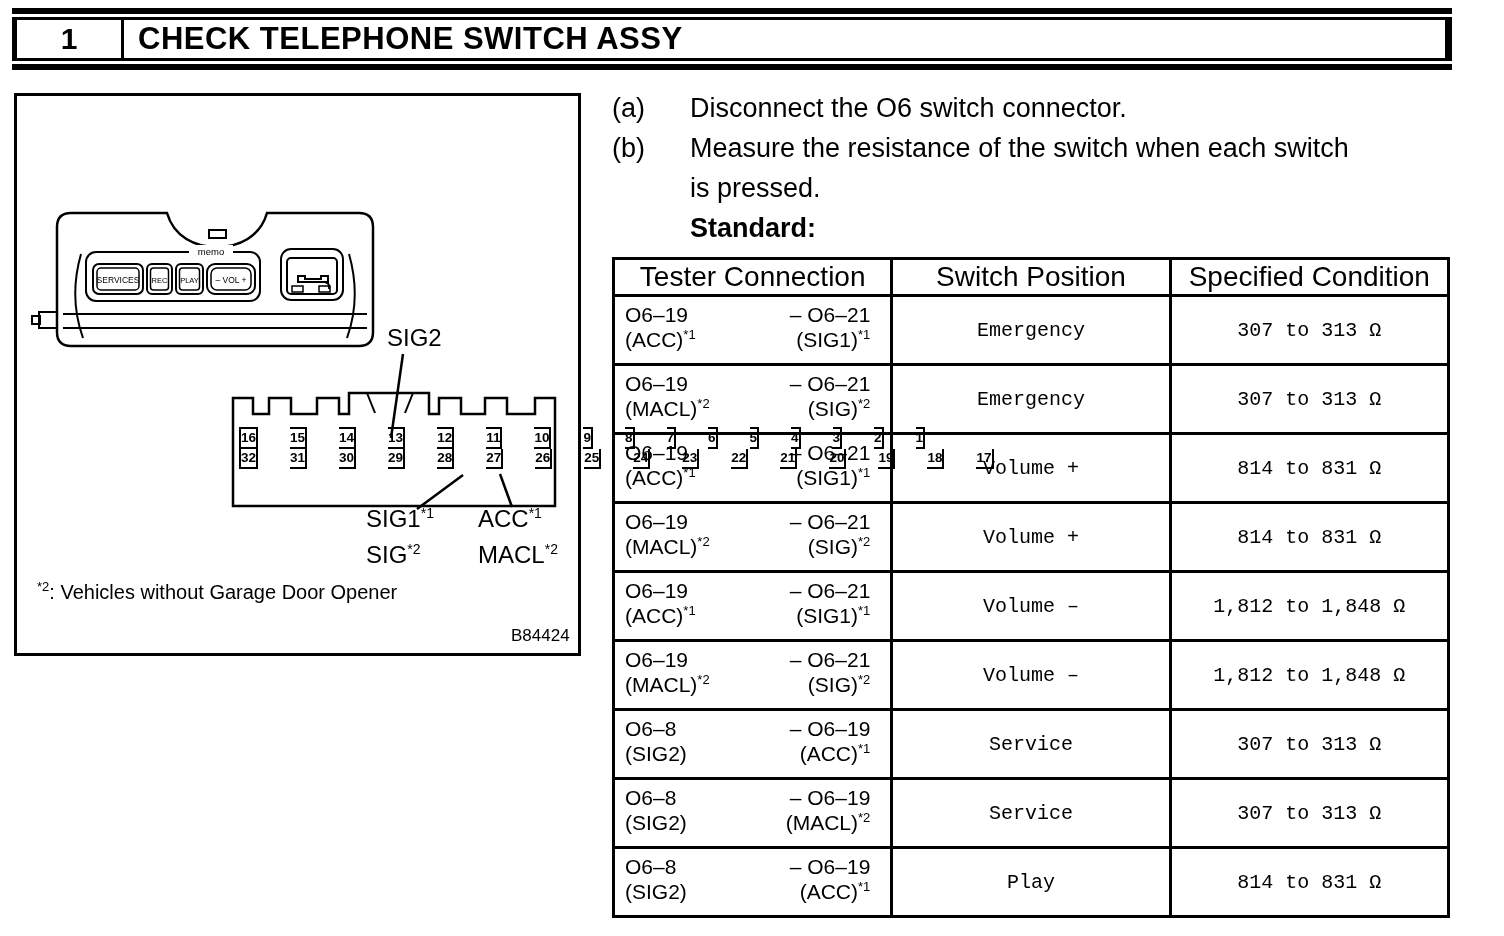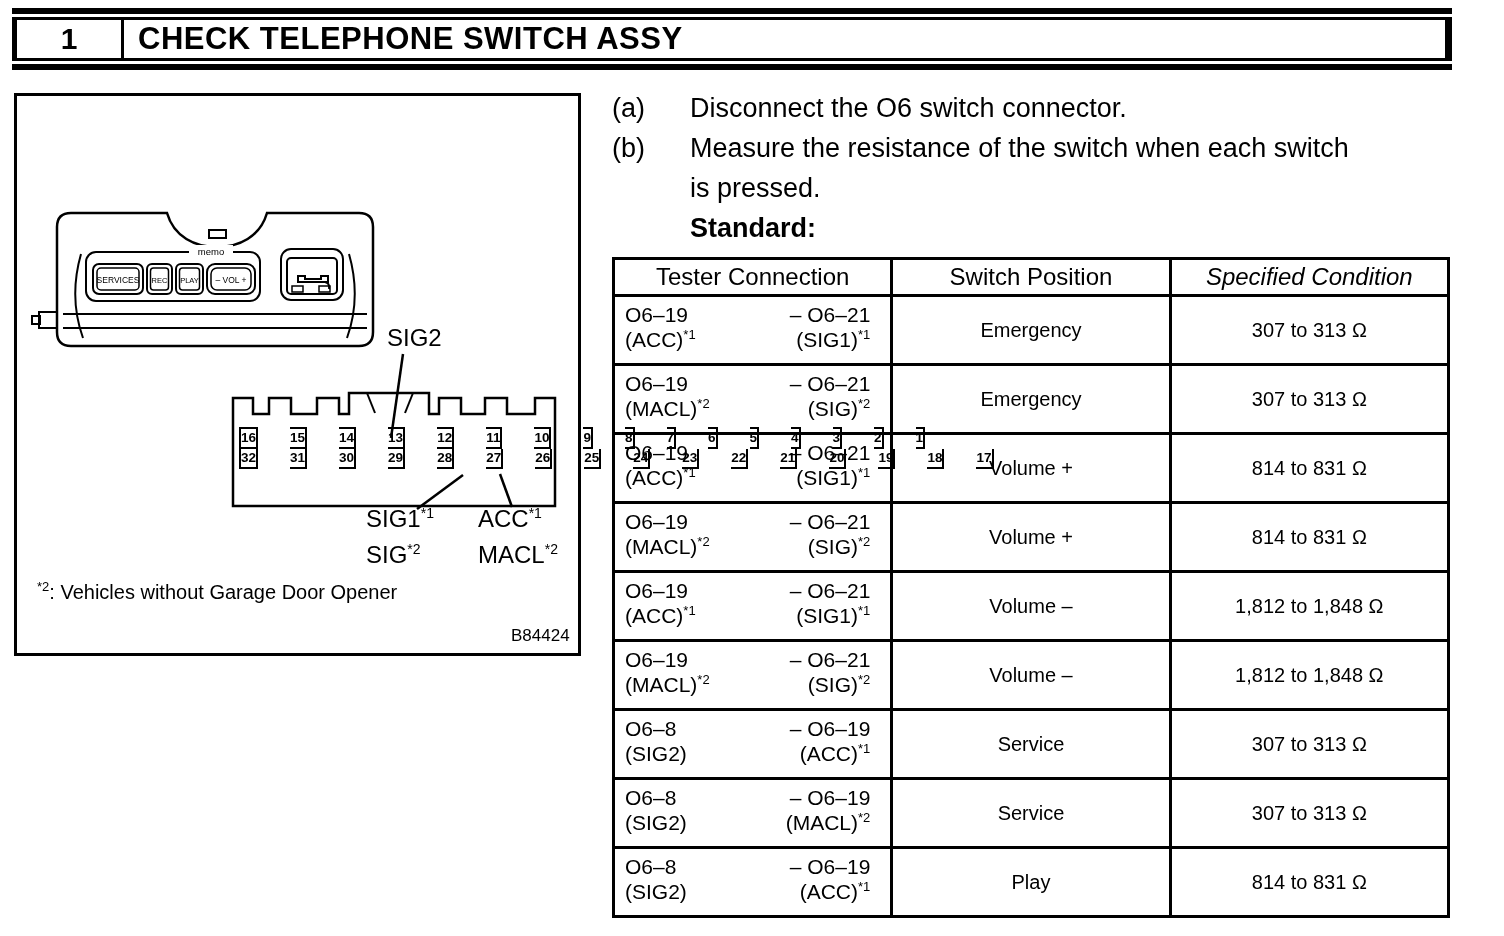--- a/index.html
+++ b/index.html
@@ -46,31 +46,31 @@
     font-size:27px; line-height:40px; }
   .inst-row { display:flex; }
   .marker { width:78px; flex:0 0 78px; }
   .standard { font-weight:bold; margin-left:78px; margin-top:0px; }
 
   
   .spec-table { position:absolute; left:612px; top:257px; width:832px;
     border:3px solid #000; font-size:20px; }
   .thead { display:flex; height:34px; }
   .th { flex:1; border-right:3px solid #000; display:flex; align-items:center;
-    justify-content:center; font-size:24px; }
-  .th:last-child { border-right:none;font-style:italic; }
+    justify-content:center; font-size:28px; }
+  .th:last-child { border-right:none; }
   .trow { display:flex; height:66px; border-top:3px solid #000; }
   .tc { border-right:3px solid #000; }
   .tc:last-child { border-right:none; }
   .c1 { flex:1; display:flex; flex-direction:row; justify-content:space-between;
     padding:6px 0; font-size:21px; }
   .c1 .l1 { padding-left:10px; text-align:left; }
   .c1 .l2 { padding-right:20px; text-align:right; }
   .c1 sup { font-size:13px; }
-  .c2, .c3 { flex:1; display:flex; align-items:center; justify-content:center; }
+  .c2, .c3 { flex:1; display:flex; align-items:center; justify-content:center;font-family:Liberation Mono, monospace; }
   svg text { font-family:"Liberation Sans", sans-serif; fill:#000; stroke:none; }
 </style>
 </head>
 <body>
 
 <div class="step-header">
   <div class="step-box">
     <div class="step-num">1</div>
     <div class="step-title">CHECK TELEPHONE SWITCH ASSY</div>
   </div>

